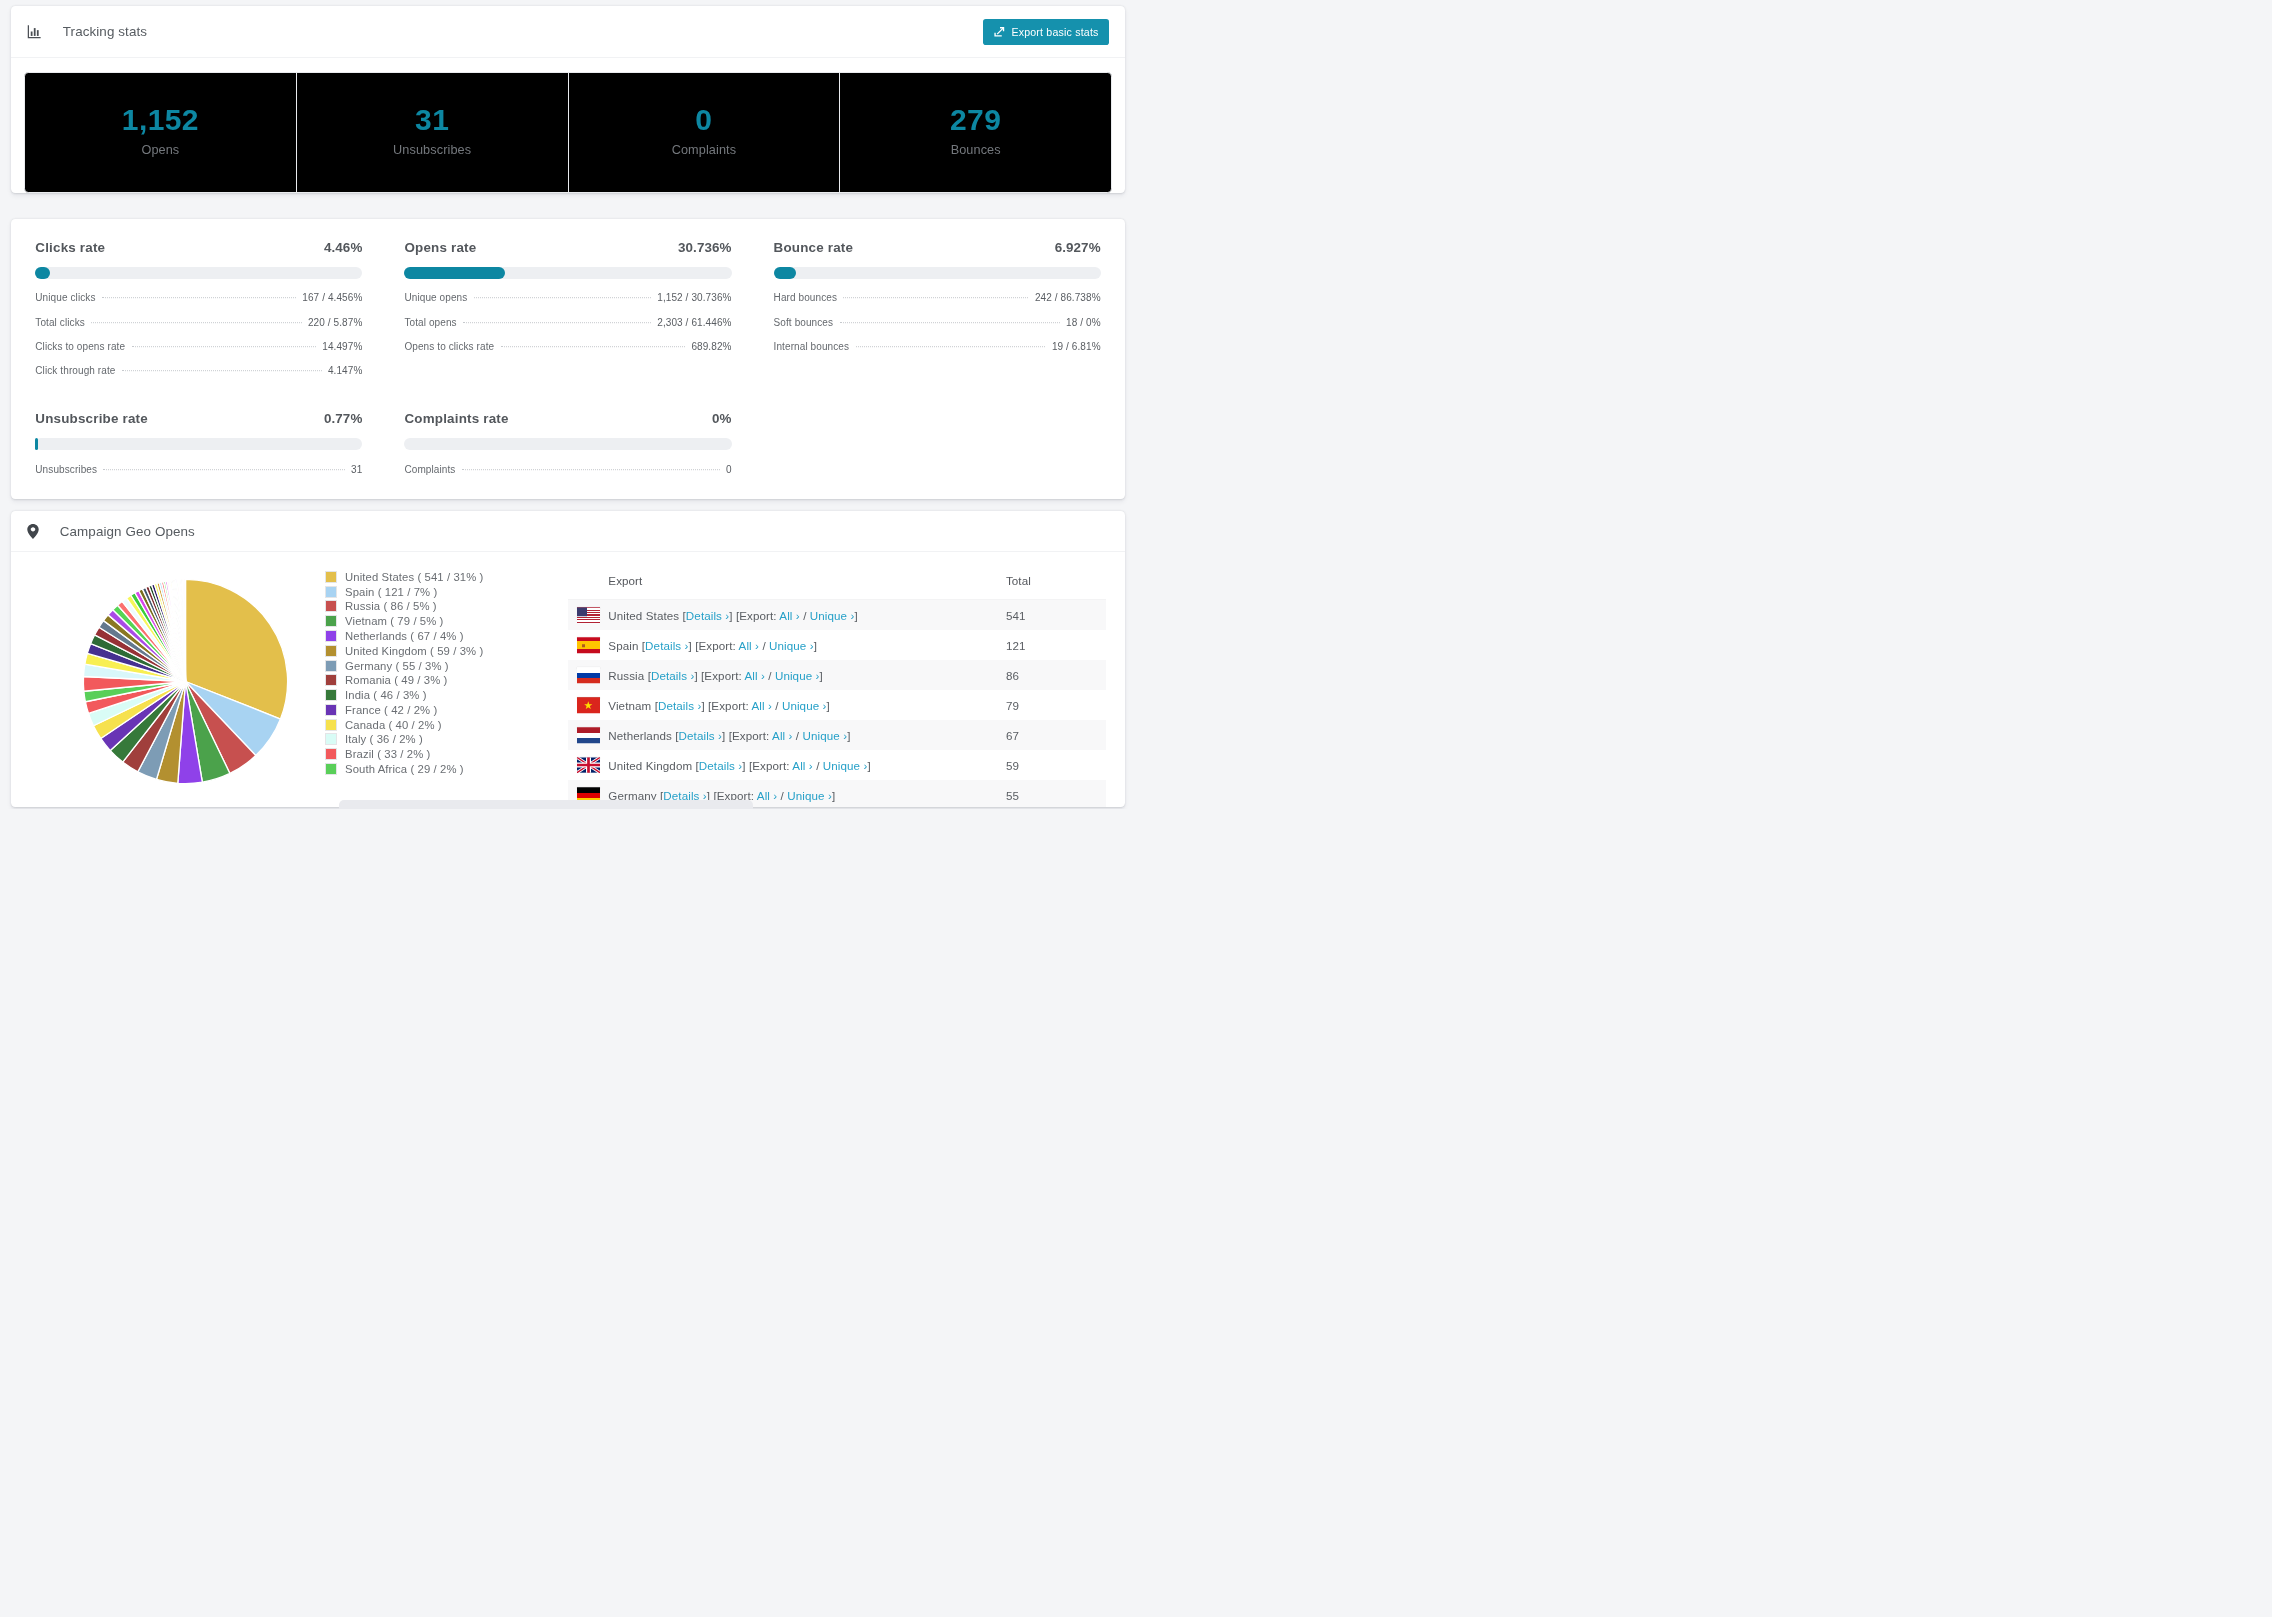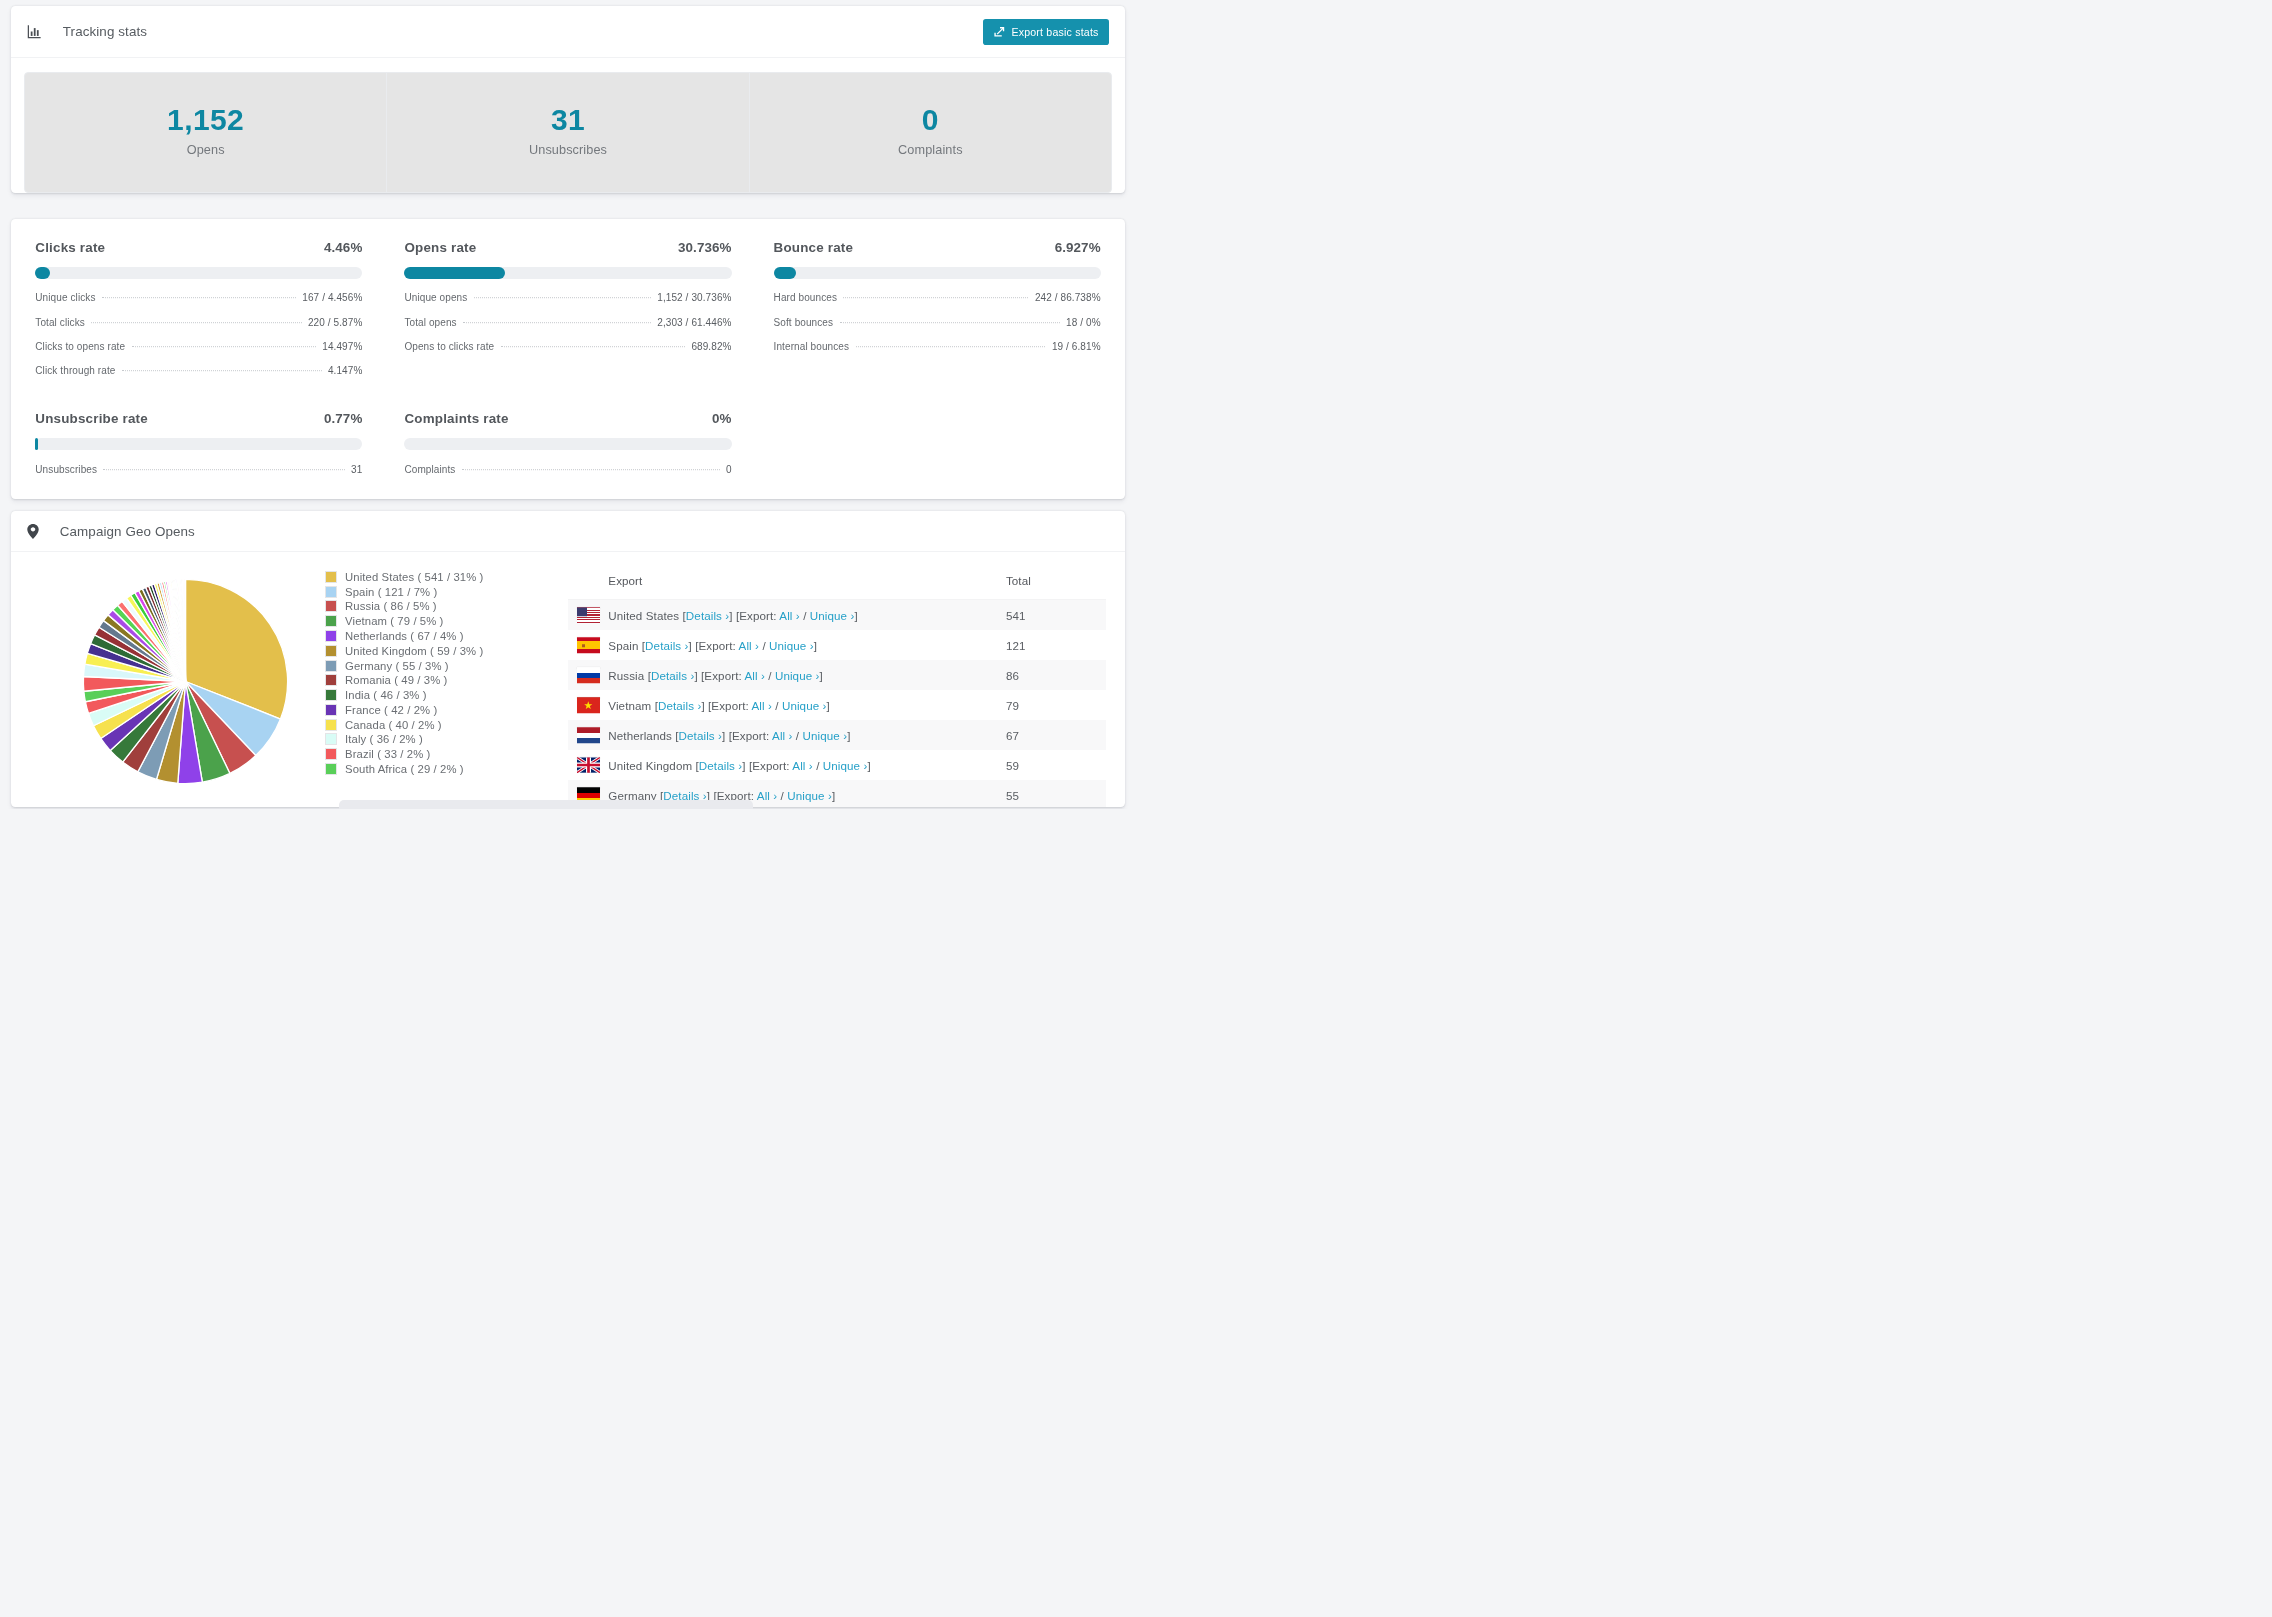--- a/index.html
+++ b/index.html
@@ -28,21 +28,21 @@
 
   
   .export-btn {
     display:flex; align-items:center; gap:6.4px;
     background:#1591ad; color:#fff; border:none; border-radius:2.8px;
     font-family:inherit; font-size:10.6px; letter-spacing:0.2px;
     padding:7px 10.6px; cursor:pointer;
   }
 
   
-  .stat-grid { display:flex; margin:14px 12.7px 25.4px 12.7px; border:0.7px solid #e9ebee; border-radius:4.2px; background:#e5e5e5; }
+  .stat-grid { display:flex; margin:14px 12.7px 25.4px 12.7px; border:0.7px solid #e9ebee; border-radius:4.2px; background:#000000; }
   .stat-cell { flex:1; text-align:center; padding:32px 0 35px 0; border-right:0.7px solid #e9ebee; }
   .stat-cell:last-child { border-right:none; }
   .stat-value { font-size:30px; font-weight:700; color:#0d87a2; letter-spacing:0.4px; line-height:1; }
   .stat-label { font-size:12.7px; color:#74787d; margin-top:8.5px; }
 
   
   .rates-card { padding:21px 24px 24px 24px; }
   .rates-grid { display:grid; grid-template-columns:repeat(3,1fr); column-gap:42px; row-gap:35px; }
   .rate-head { display:flex; justify-content:space-between; align-items:baseline; }
   .rate-title { font-size:13.4px; font-weight:700; color:#53575c; letter-spacing:0.2px; }
@@ -121,20 +121,24 @@
           <div class="stat-value">1,152</div>
           <div class="stat-label">Opens</div>
         </div>
         <div class="stat-cell">
           <div class="stat-value">31</div>
           <div class="stat-label">Unsubscribes</div>
         </div>
         <div class="stat-cell">
           <div class="stat-value">0</div>
           <div class="stat-label">Complaints</div>
+        </div>
+        <div class="stat-cell">
+          <div class="stat-value">279</div>
+          <div class="stat-label">Bounces</div>
         </div>
       </div>
   </section>
 
   <section class="card rates-card">
     <div class="rates-grid" id="ratesGrid">
         <div class="rate-section">
           <div class="rate-head">
             <span class="rate-title">Clicks rate</span>
             <span class="rate-value">4.46%</span>

